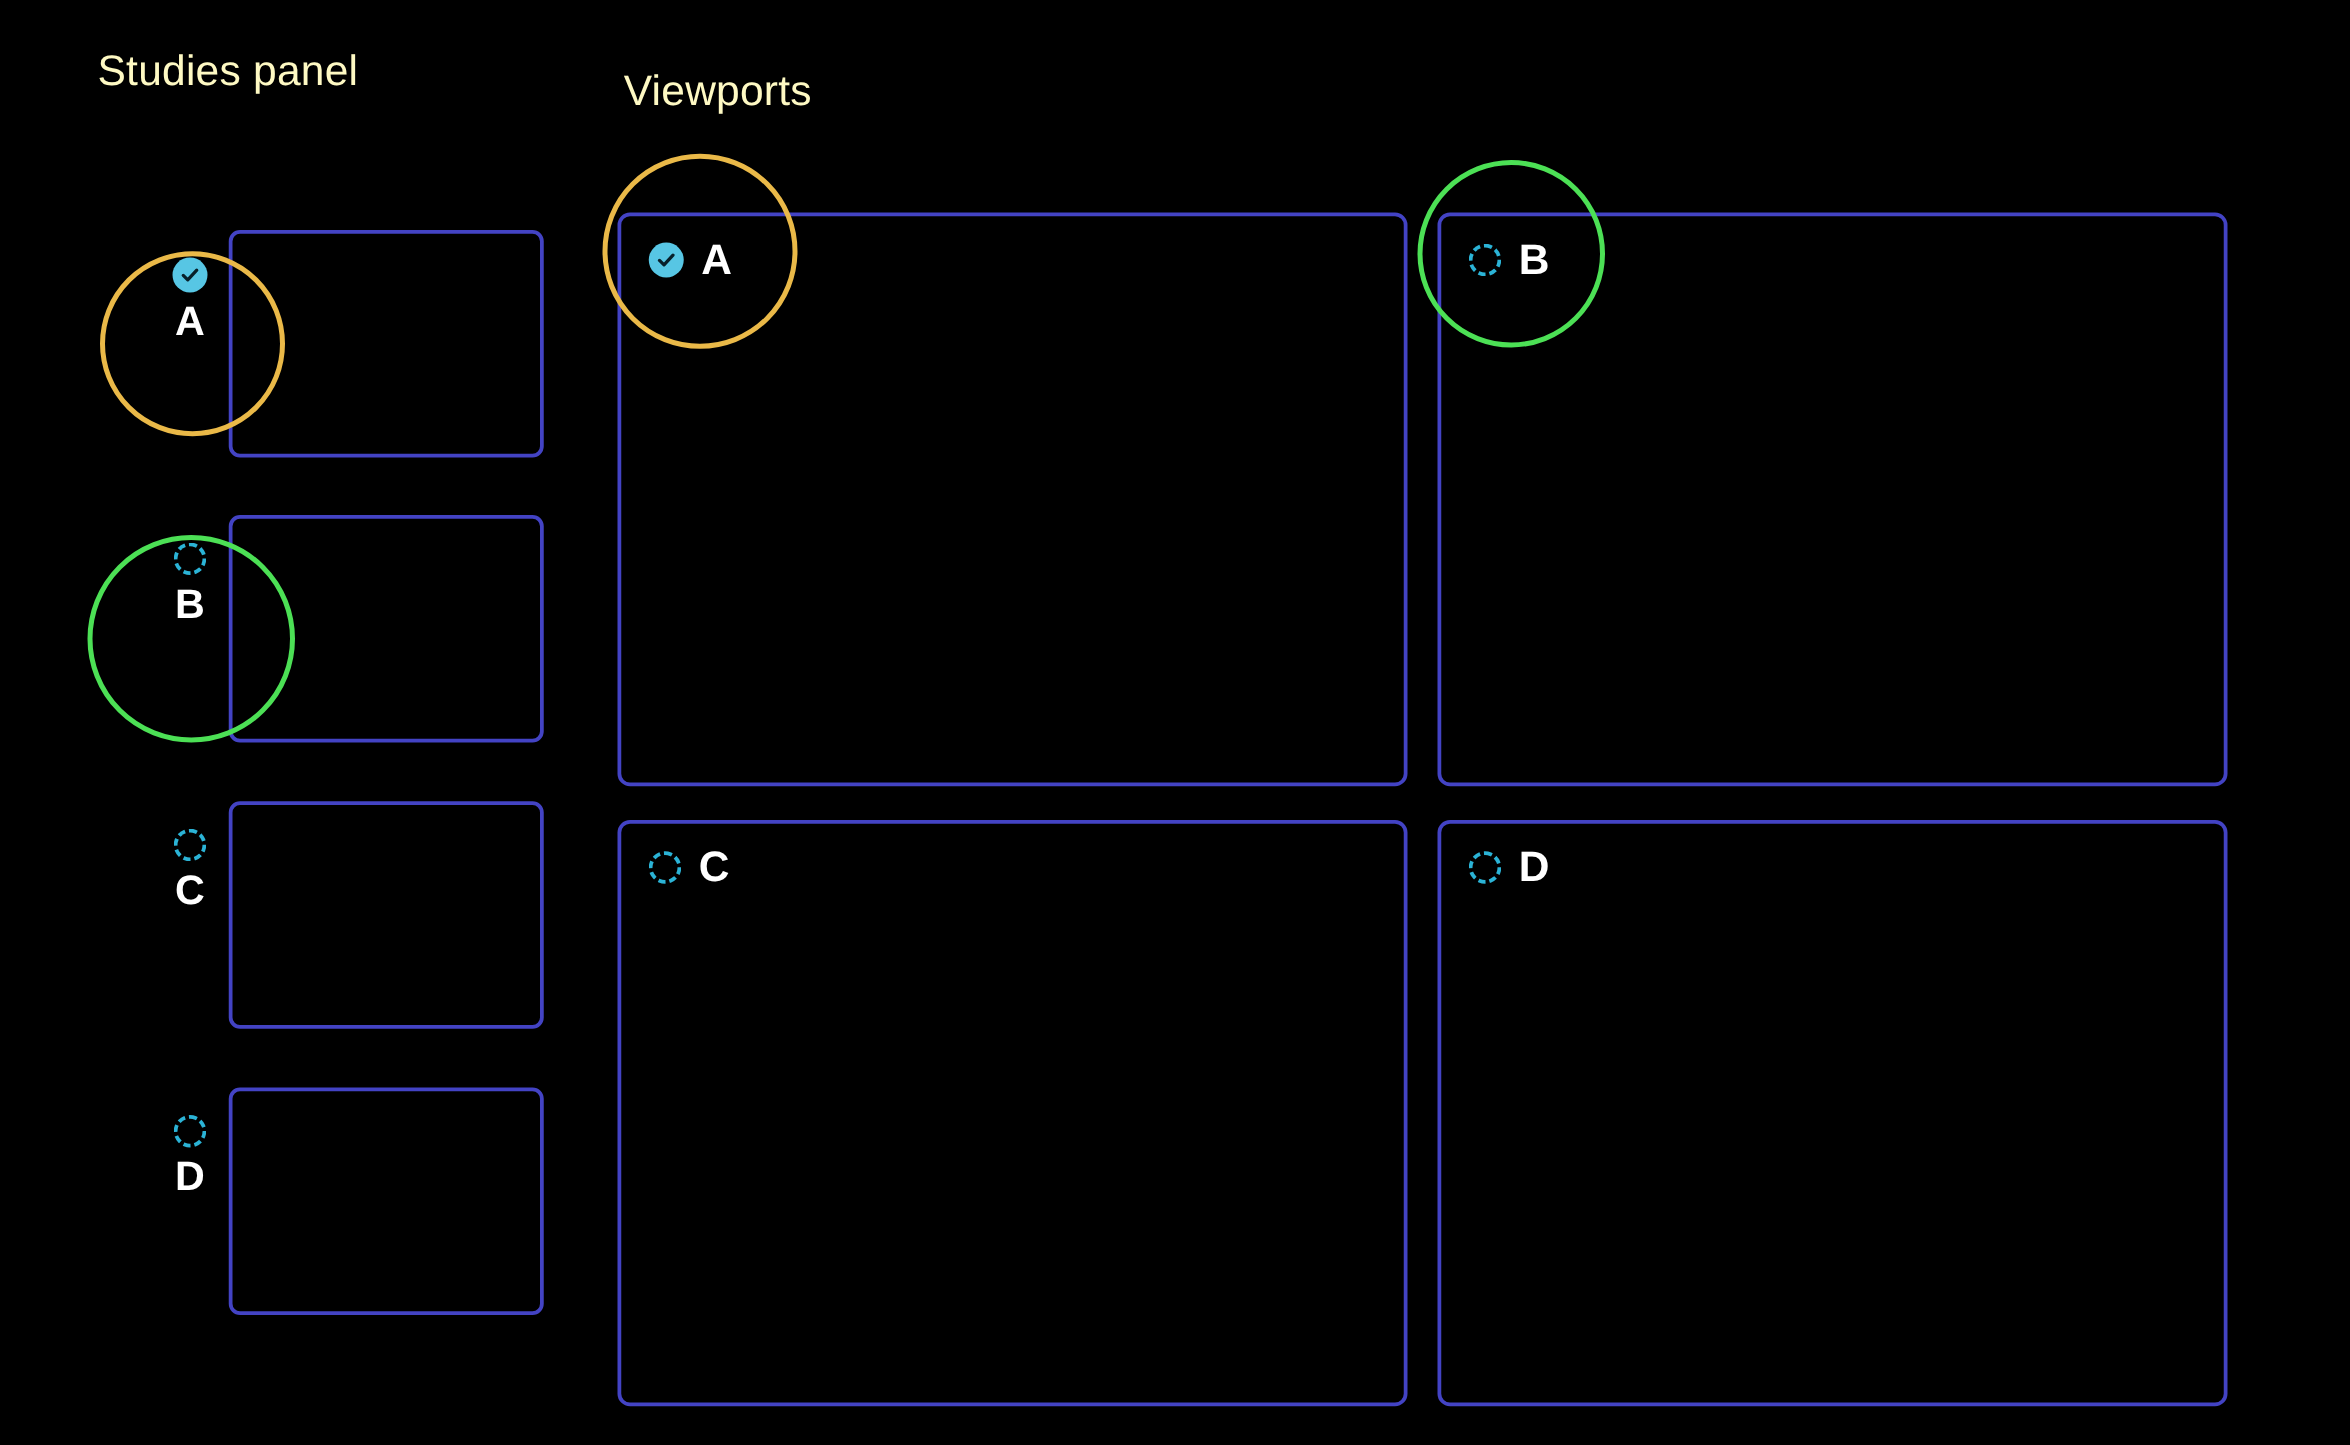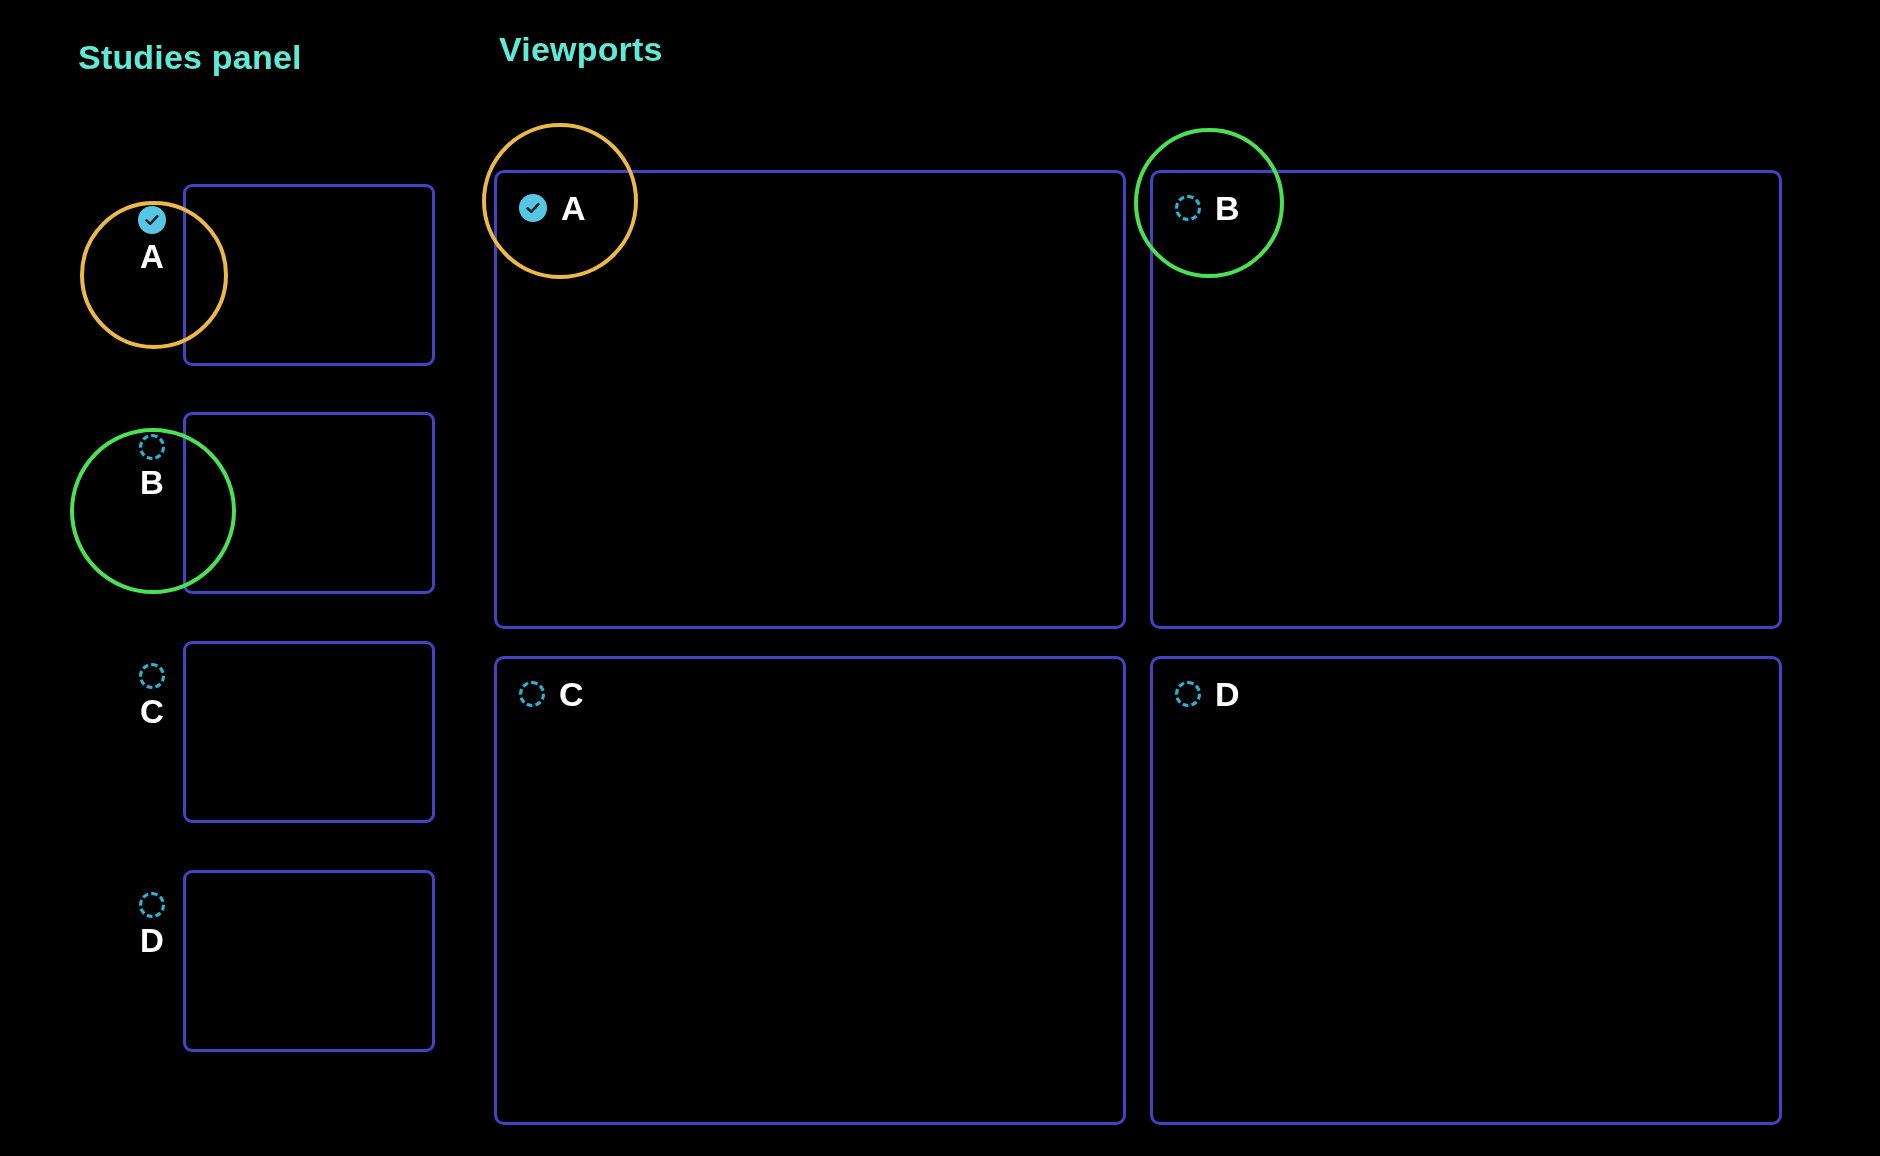--- a/index.html
+++ b/index.html
@@ -12,28 +12,28 @@
     height: 1156px;
     position: relative;
     overflow: hidden;
     font-family: "Liberation Sans", sans-serif;
     -webkit-font-smoothing: antialiased;
   }
 
   
   .section-header {
     position: absolute;
-    color: #5eead4;
+    color: #fef9c3;
     font-size: 34px;
-    font-weight: 700;
+    font-weight: 400;
     letter-spacing: 0.2px;
     white-space: nowrap;
   }
   #hdr-studies { left: 78px; top: 38px; }
-  #hdr-viewports { left: 499px; top: 30px; }
+  #hdr-viewports { left: 499px; top: 54px; }
 
   
   #studies-panel {
     position: absolute;
     left: 0px;
     top: 0px;
     width: 470px;
     height: 1156px;
   }
   .study-item {

